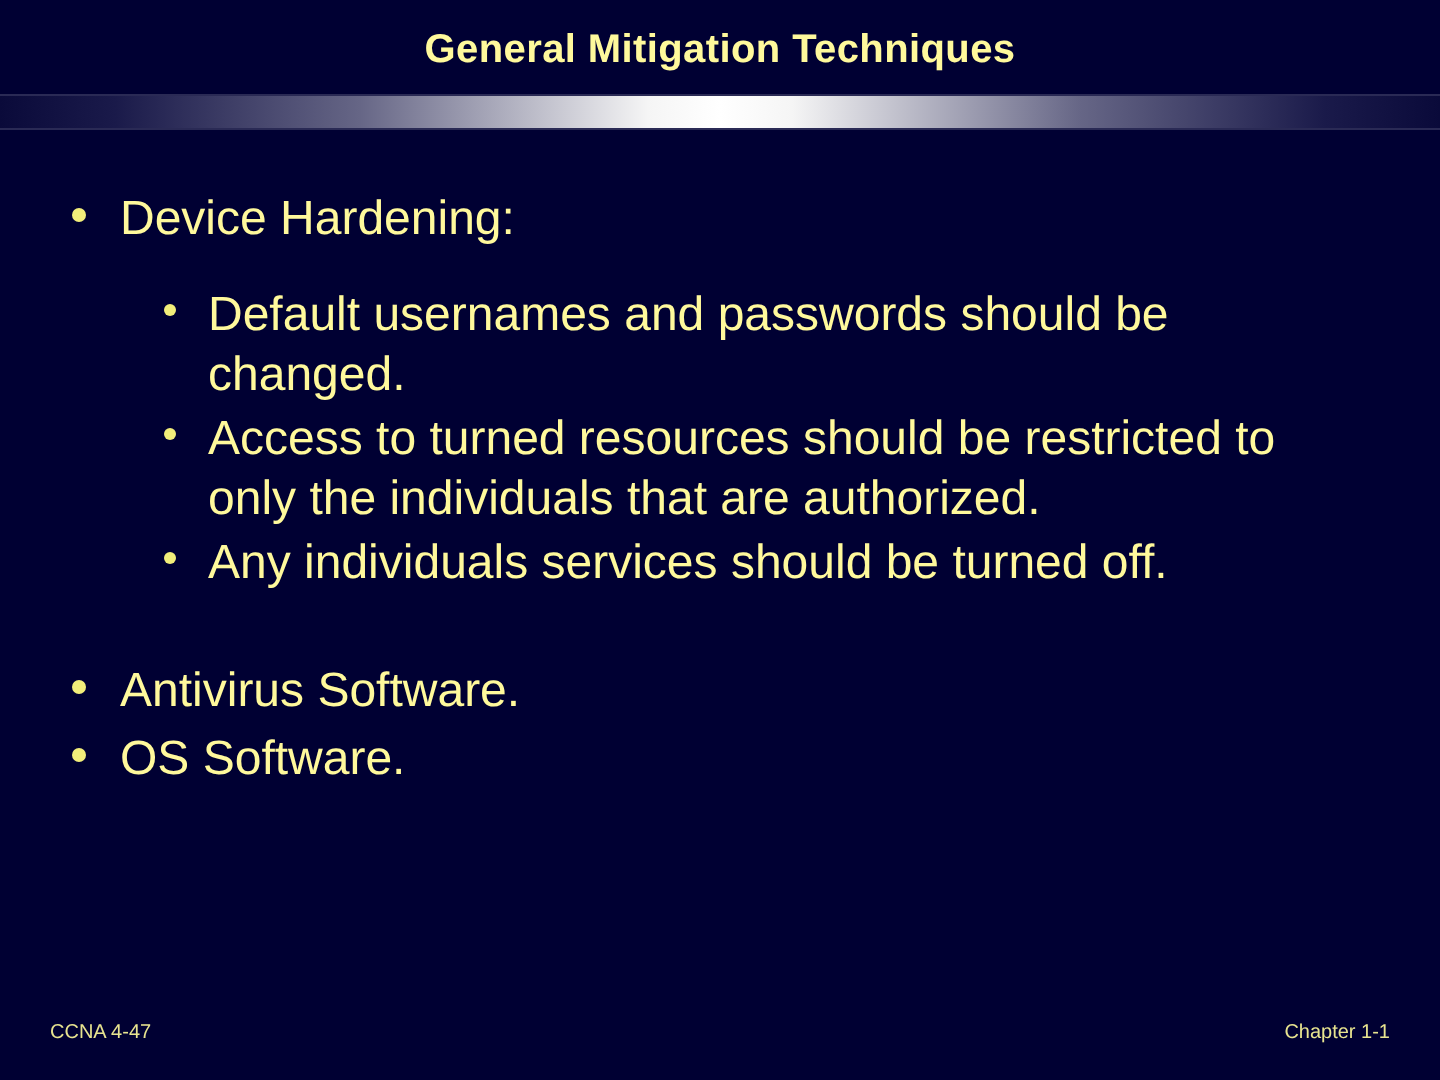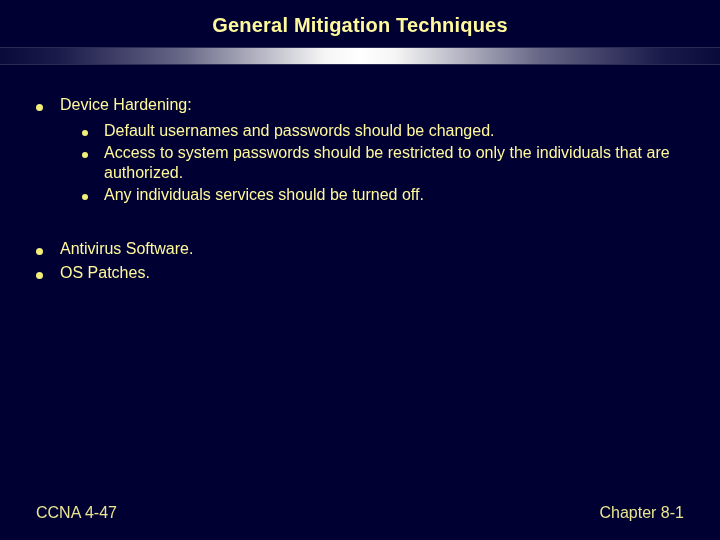--- a/index.html
+++ b/index.html
@@ -37,21 +37,21 @@
       #1a1a4a 92%,
       #0a0a3a 100%
     );
     border-top: 1px solid #2a2a55;
     border-bottom: 1px solid #2a2a55;
     margin-bottom: 30px;
   }
   .content {
     padding-left: 24px;
     padding-right: 40px;
-    font-size: 16px;
+    font-size: 24px;
     line-height: 1.25;
   }
   ul.level1 {
     list-style: none;
     padding-left: 12px;
   }
   ul.level1 > li {
     position: relative;
     padding-left: 24px;
     margin-bottom: 4px;
@@ -62,21 +62,21 @@
     left: 0;
     top: 9px;
     width: 7px;
     height: 7px;
     background: #F2EE7A;
     border-radius: 50%;
   }
   ul.level2 {
     list-style: none;
     padding-left: 22px;
-    margin-top: 6px;
+    margin-top: 18px;
   }
   ul.level2 > li {
     position: relative;
     padding-left: 22px;
     margin-bottom: 2px;
   }
   ul.level2 > li::before {
     content: "";
     position: absolute;
     left: 0;
@@ -85,50 +85,50 @@
     height: 6px;
     background: #F2EE7A;
     border-radius: 50%;
   }
   .group2 { margin-top: 34px; }
   .footer {
     position: absolute;
     bottom: 18px;
     left: 0;
     width: 100%;
-    padding: 0 36px;
-    font-size: 16px;
+    padding: 0 25px;
+    font-size: 10px;
     color: #E8E490;
     display: flex;
     justify-content: space-between;
   }
 </style>
 </head>
 <body>
 
 <div class="title-area">
   <h1>General Mitigation Techniques</h1>
 </div>
 
 <div class="separator"></div>
 
 <div class="content">
   <ul class="level1">
     <li>
       <span>Device Hardening:</span>
       <ul class="level2">
         <li><span>Default usernames and passwords should be changed.</span></li>
-        <li><span>Access to system passwords should be restricted to only the individuals that are authorized.</span></li>
+        <li><span>Access to turned resources should be restricted to only the individuals that are authorized.</span></li>
         <li><span>Any individuals services should be turned off.</span></li>
       </ul>
     </li>
   </ul>
 
   <ul class="level1 group2">
     <li><span>Antivirus Software.</span></li>
-    <li><span>OS Patches.</span></li>
+    <li><span>OS Software.</span></li>
   </ul>
 </div>
 
 <div class="footer">
   <span>CCNA 4-47</span>
-  <span>Chapter 8-1</span>
+  <span>Chapter 1-1</span>
 </div>
 
 </body></html>

